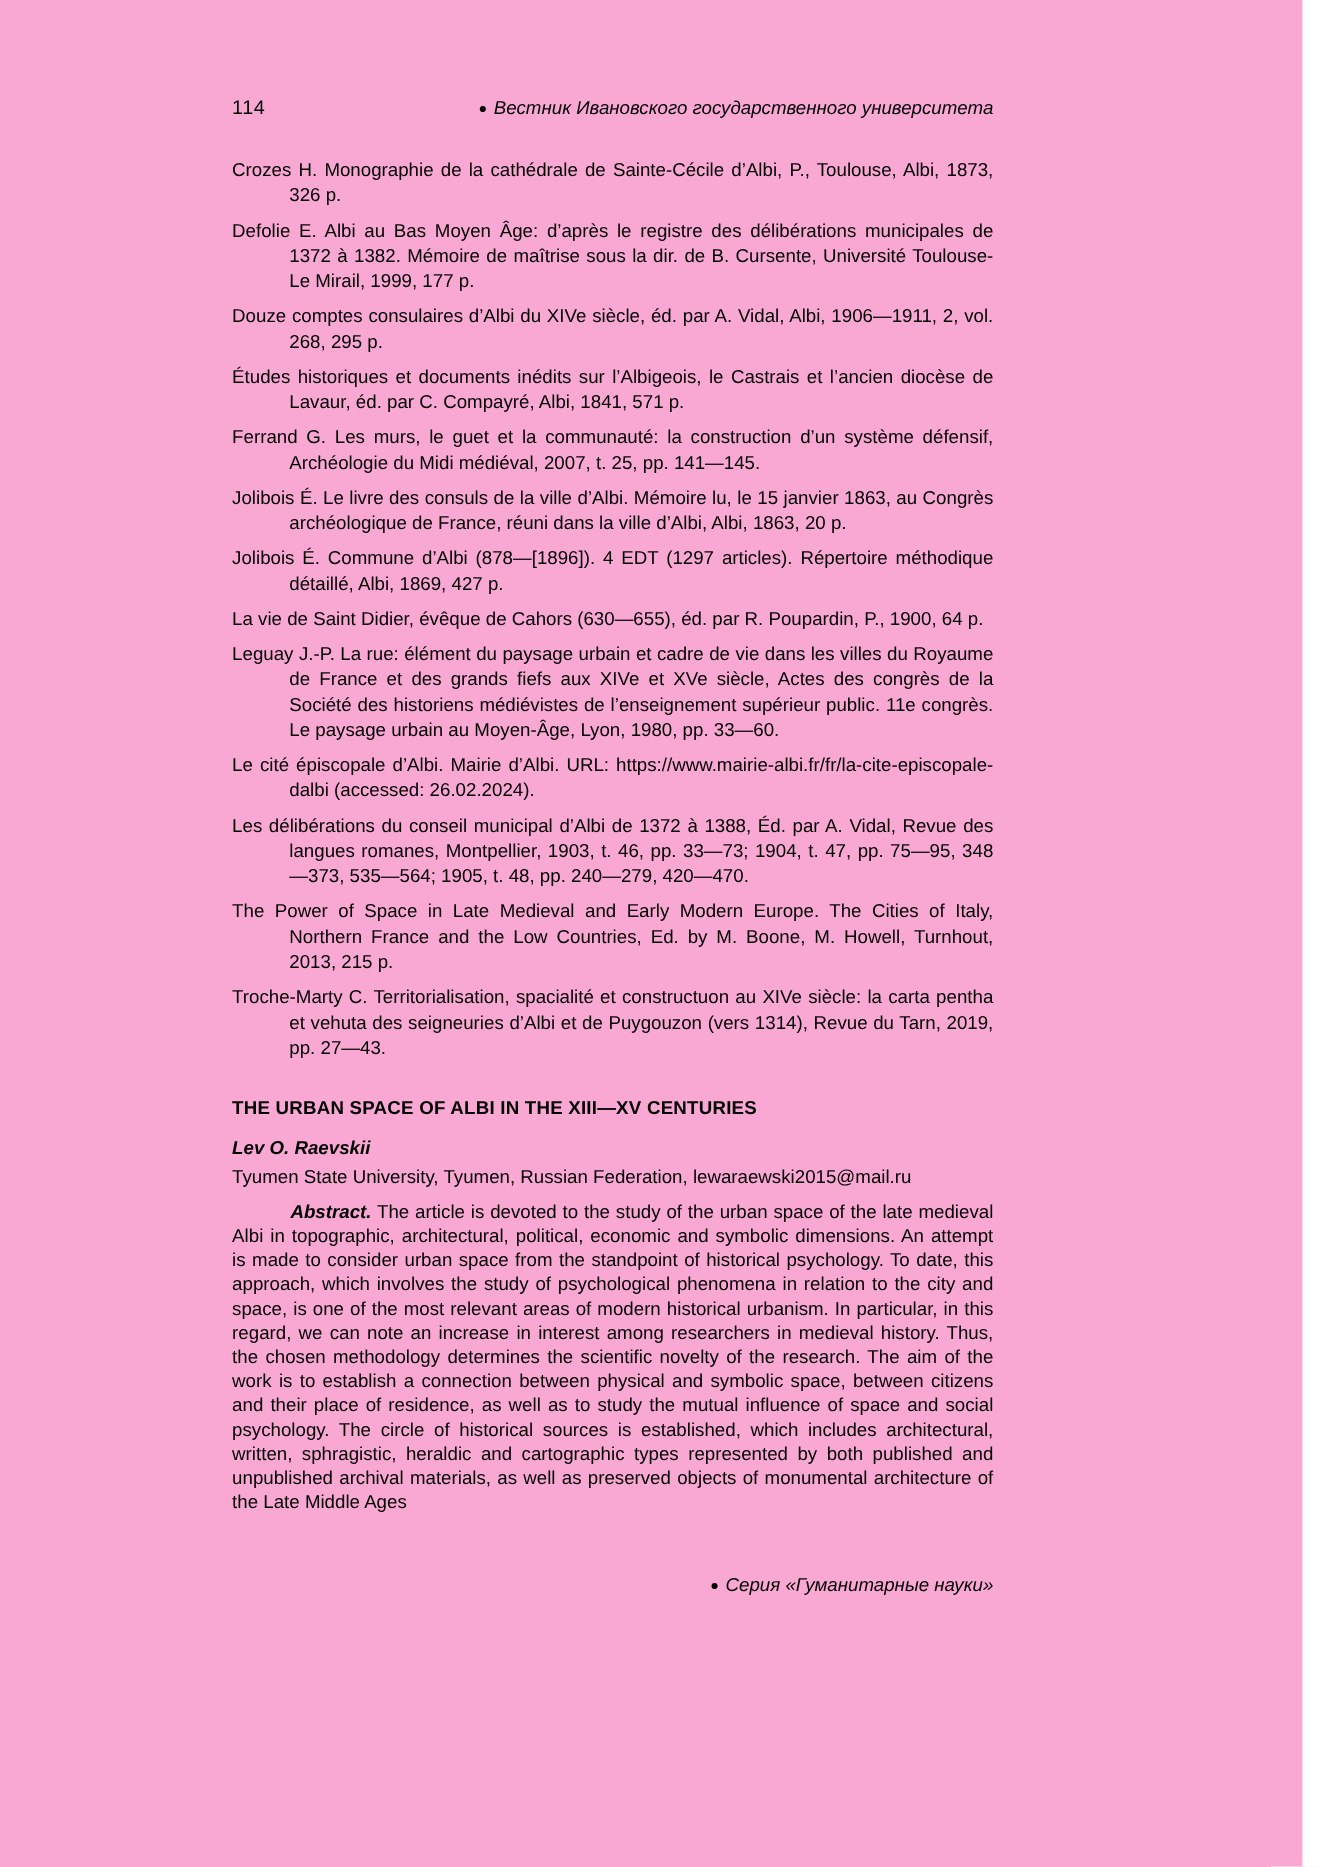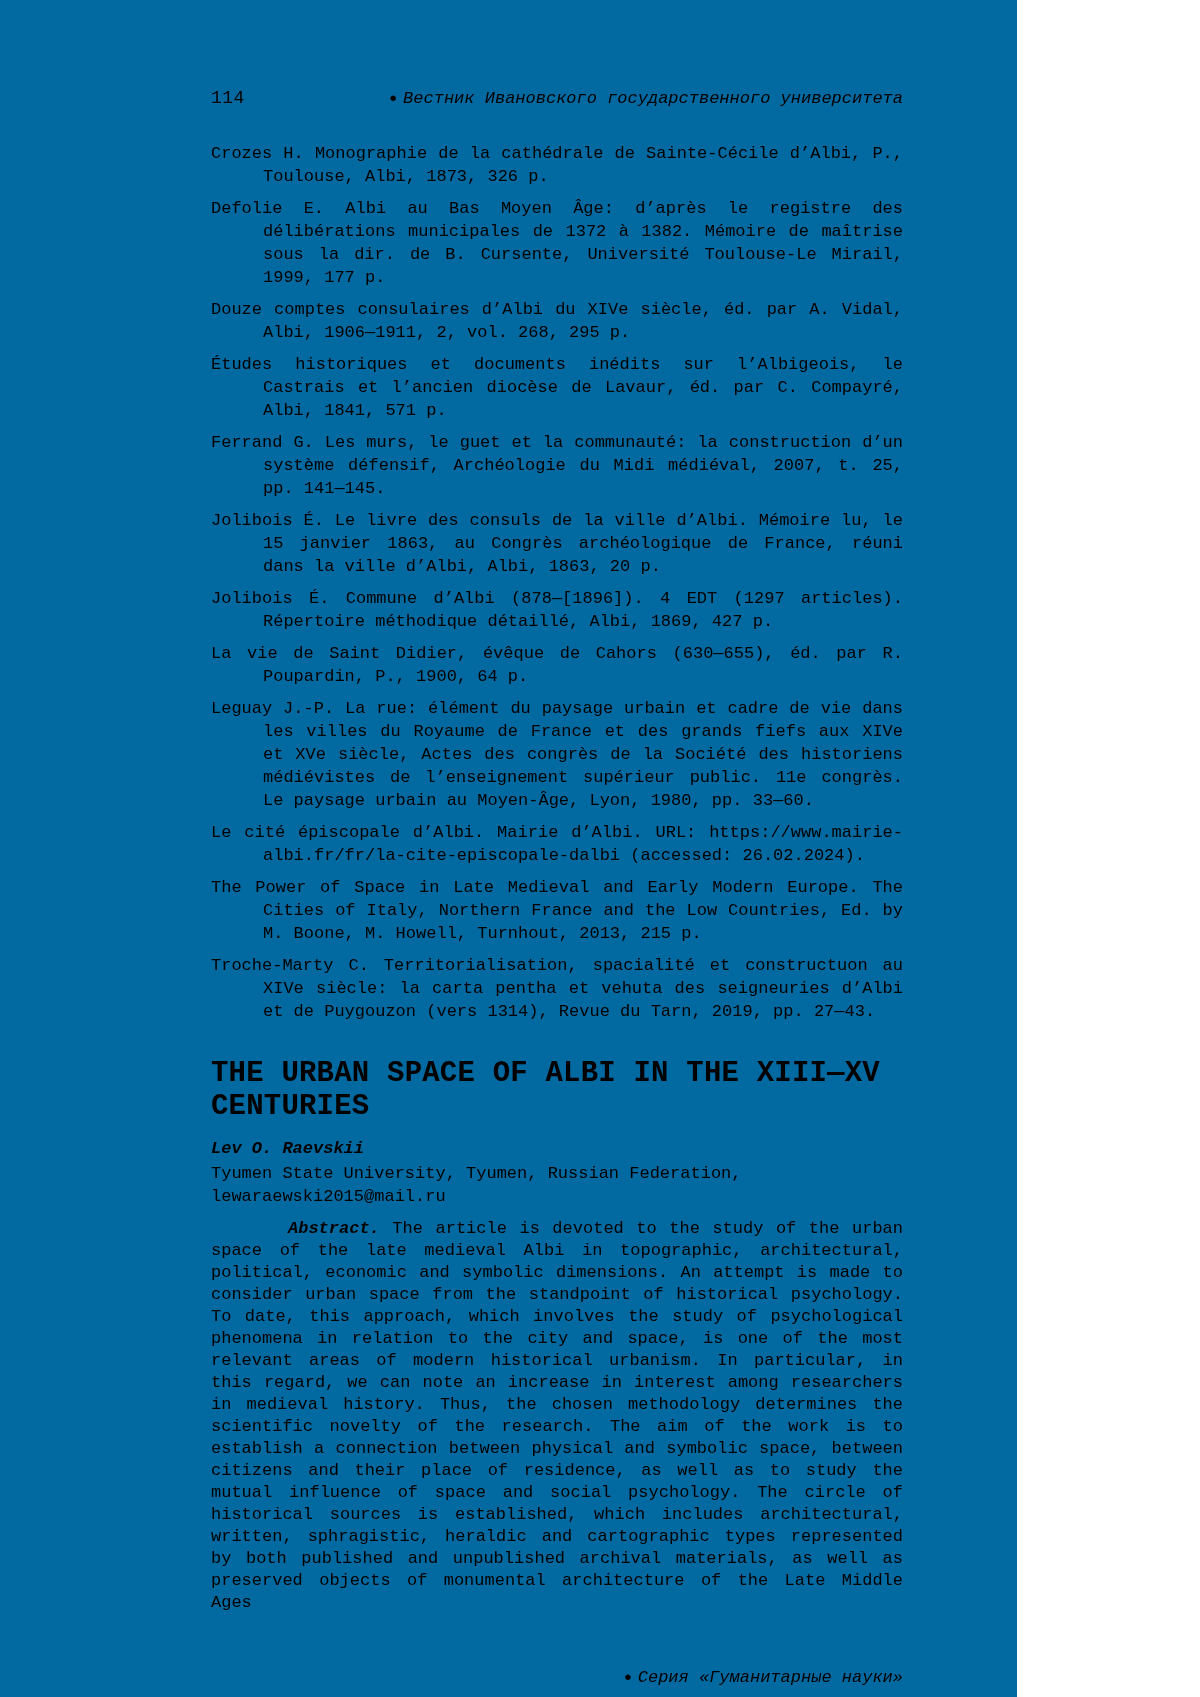--- a/index.html
+++ b/index.html
@@ -3,24 +3,24 @@
 <meta charset="utf-8">
 <style>
   html, body {
     margin: 0;
     padding: 0;
     background: #ffffff;
     color: #000000;
   }
   .page {
     position: relative;
-    width: 1017px;
+    width: 1184px;
     height: 1697px;
-    background: #0369a1;
-    font-family: Liberation Mono, monospace;
+    background: #f9a8d4;
+    font-family: Liberation Sans, sans-serif;
     overflow: hidden;
   }
   .content {
     position: absolute;
     left: 211px;
     top: 88px;
     width: 692px;
   }
   .page-header {
     display: flex;
@@ -52,21 +52,21 @@
   .ref {
     margin: 0 0 9px 0;
     padding-left: 52px;
     text-indent: -52px;
     font-size: 17px;
     line-height: 23px;
     text-align: justify;
   }
   .article-title {
     margin: 34px 0 12px 0;
-    font-size: 29px;
+    font-size: 17px;
     font-weight: bold;
     letter-spacing: 0.2px;
   }
   .author-name {
     margin: 16px 0 0 0;
     font-size: 17px;
     font-weight: bold;
     font-style: italic;
   }
   .affiliation {
@@ -77,21 +77,20 @@
   .abstract {
     margin: 10px 0 0 0;
     font-size: 17px;
     line-height: 22px;
     text-align: justify;
     text-indent: 53px;
   }
   .abstract-label {
     font-weight: bold;
     font-style: italic;
-    margin-left: 24px;
   }
   .page-footer {
     margin-top: 54px;
     font-size: 17px;
     font-style: italic;
     text-align: right;
   }
 </style>
 </head>
 <body>
@@ -110,20 +109,21 @@
       <p class="ref">Crozes H. Monographie de la cathédrale de Sainte-Cécile d’Albi, P., Toulouse, Albi, 1873, 326 p.</p>
       <p class="ref">Defolie E. Albi au Bas Moyen Âge: d’après le registre des délibérations municipales de 1372 à 1382. Mémoire de maîtrise sous la dir. de B. Cursente, Université Toulouse-Le Mirail, 1999, 177 p.</p>
       <p class="ref">Douze comptes consulaires d’Albi du XIVe siècle, éd. par A. Vidal, Albi, 1906—1911, 2, vol. 268, 295 p.</p>
       <p class="ref">Études historiques et documents inédits sur l’Albigeois, le Castrais et l’ancien diocèse de Lavaur, éd. par C. Compayré, Albi, 1841, 571 p.</p>
       <p class="ref">Ferrand G. Les murs, le guet et la communauté: la construction d’un système défensif, Archéologie du Midi médiéval, 2007, t. 25, pp. 141—145.</p>
       <p class="ref">Jolibois É. Le livre des consuls de la ville d’Albi. Mémoire lu, le 15 janvier 1863, au Congrès archéologique de France, réuni dans la ville d’Albi, Albi, 1863, 20 p.</p>
       <p class="ref">Jolibois É. Commune d’Albi (878—[1896]). 4 EDT (1297 articles). Répertoire méthodique détaillé, Albi, 1869, 427 p.</p>
       <p class="ref">La vie de Saint Didier, évêque de Cahors (630—655), éd. par R. Poupardin, P., 1900, 64 p.</p>
       <p class="ref">Leguay J.-P. La rue: élément du paysage urbain et cadre de vie dans les villes du Royaume de France et des grands fiefs aux XIVe et XVe siècle, Actes des congrès de la Société des historiens médiévistes de l’enseignement supérieur public. 11e congrès. Le paysage urbain au Moyen-Âge, Lyon, 1980, pp. 33—60.</p>
       <p class="ref">Le cité épiscopale d’Albi. Mairie d’Albi. URL: https://www.mairie-albi.fr/fr/la-cite-episcopale-dalbi (accessed: 26.02.2024).</p>
+      <p class="ref">Les délibérations du conseil municipal d’Albi de 1372 à 1388, Éd. par A. Vidal, Revue des langues romanes, Montpellier, 1903, t. 46, pp. 33—73; 1904, t. 47, pp. 75—95, 348—373, 535—564; 1905, t. 48, pp. 240—279, 420—470.</p>
       <p class="ref">The Power of Space in Late Medieval and Early Modern Europe. The Cities of Italy, Northern France and the Low Countries, Ed. by M. Boone, M. Howell, Turnhout, 2013, 215 p.</p>
       <p class="ref">Troche-Marty C. Territorialisation, spacialité et constructuon au XIVe siècle: la carta pentha et vehuta des seigneuries d’Albi et de Puygouzon (vers 1314), Revue du Tarn, 2019, pp. 27—43.</p>
     </div>
 
     <section>
       <h1 class="article-title">THE URBAN SPACE OF ALBI IN THE XIII—XV CENTURIES</h1>
       <p class="author-name">Lev O. Raevskii</p>
       <p class="affiliation">Tyumen State University, Tyumen, Russian Federation, lewaraewski2015@mail.ru</p>
       <p class="abstract">
         <span class="abstract-label">Abstract.</span><span> The article is devoted to the study of the urban space of the late medieval Albi in topographic, architectural, political, economic and symbolic dimensions. An attempt is made to consider urban space from the standpoint of historical psychology. To date, this approach, which involves the study of psychological phenomena in relation to the city and space, is one of the most relevant areas of modern historical urbanism. In particular, in this regard, we can note an increase in interest among researchers in medieval history. Thus, the chosen methodology determines the scientific novelty of the research. The aim of the work is to establish a connection between physical and symbolic space, between citizens and their place of residence, as well as to study the mutual influence of space and social psychology. The circle of historical sources is established, which includes architectural, written, sphragistic, heraldic and cartographic types represented by both published and unpublished archival materials, as well as preserved objects of monumental architecture of the Late Middle Ages</span>

